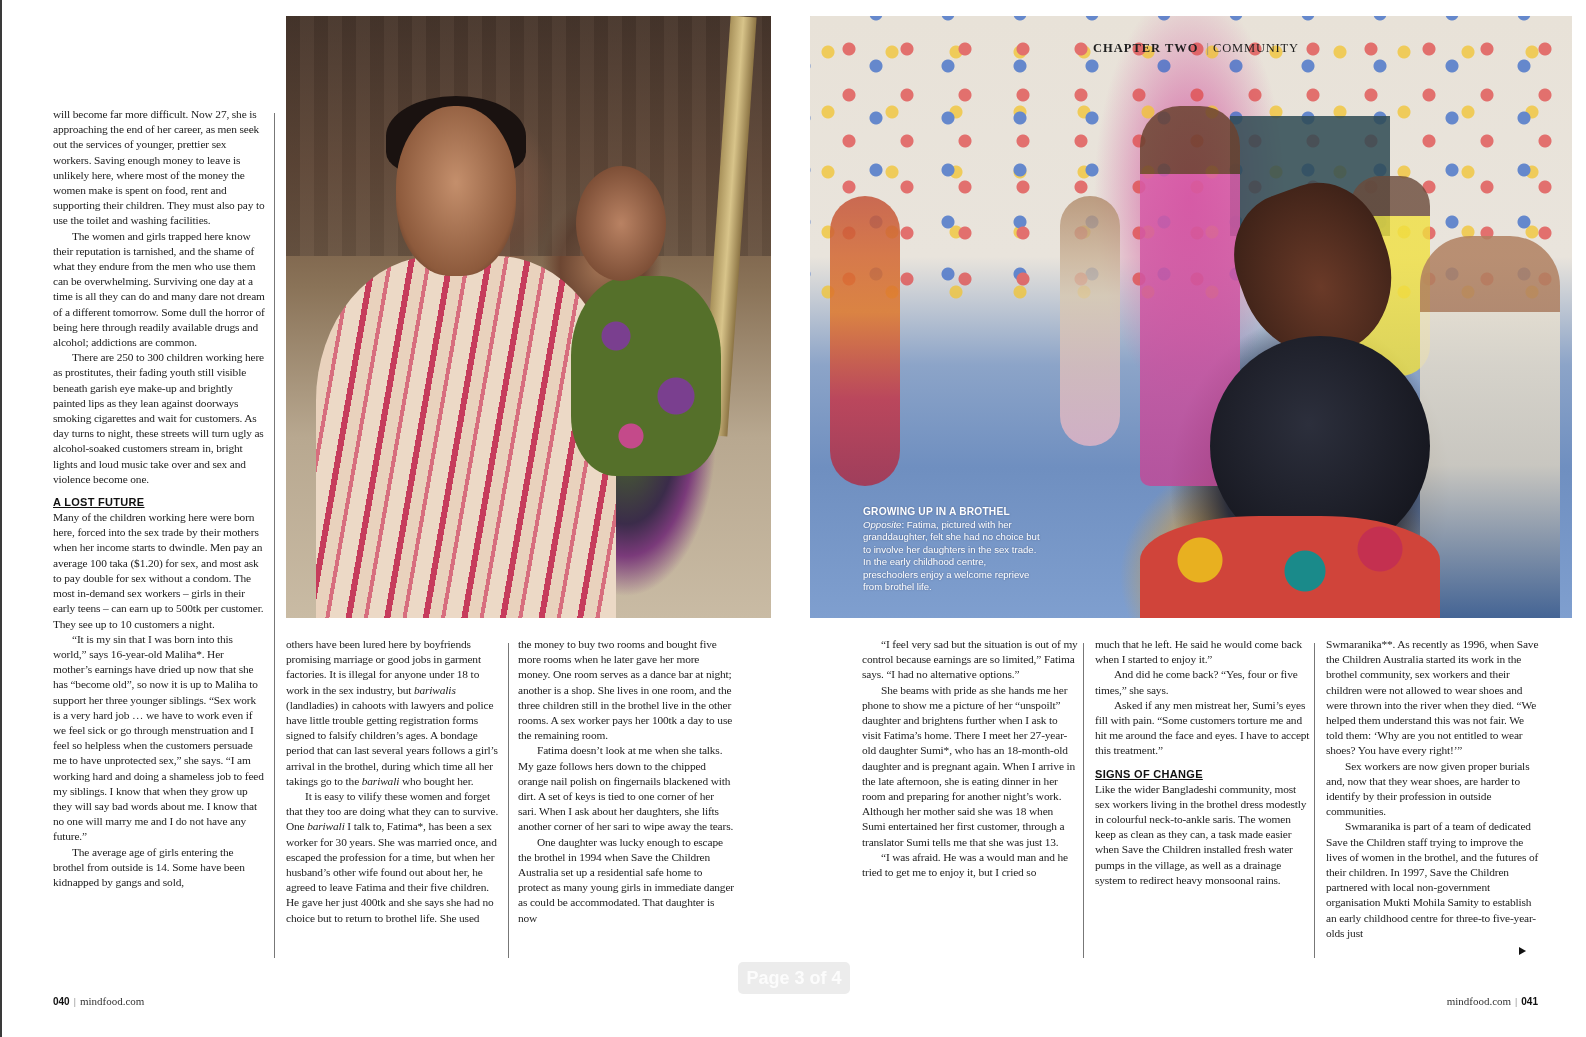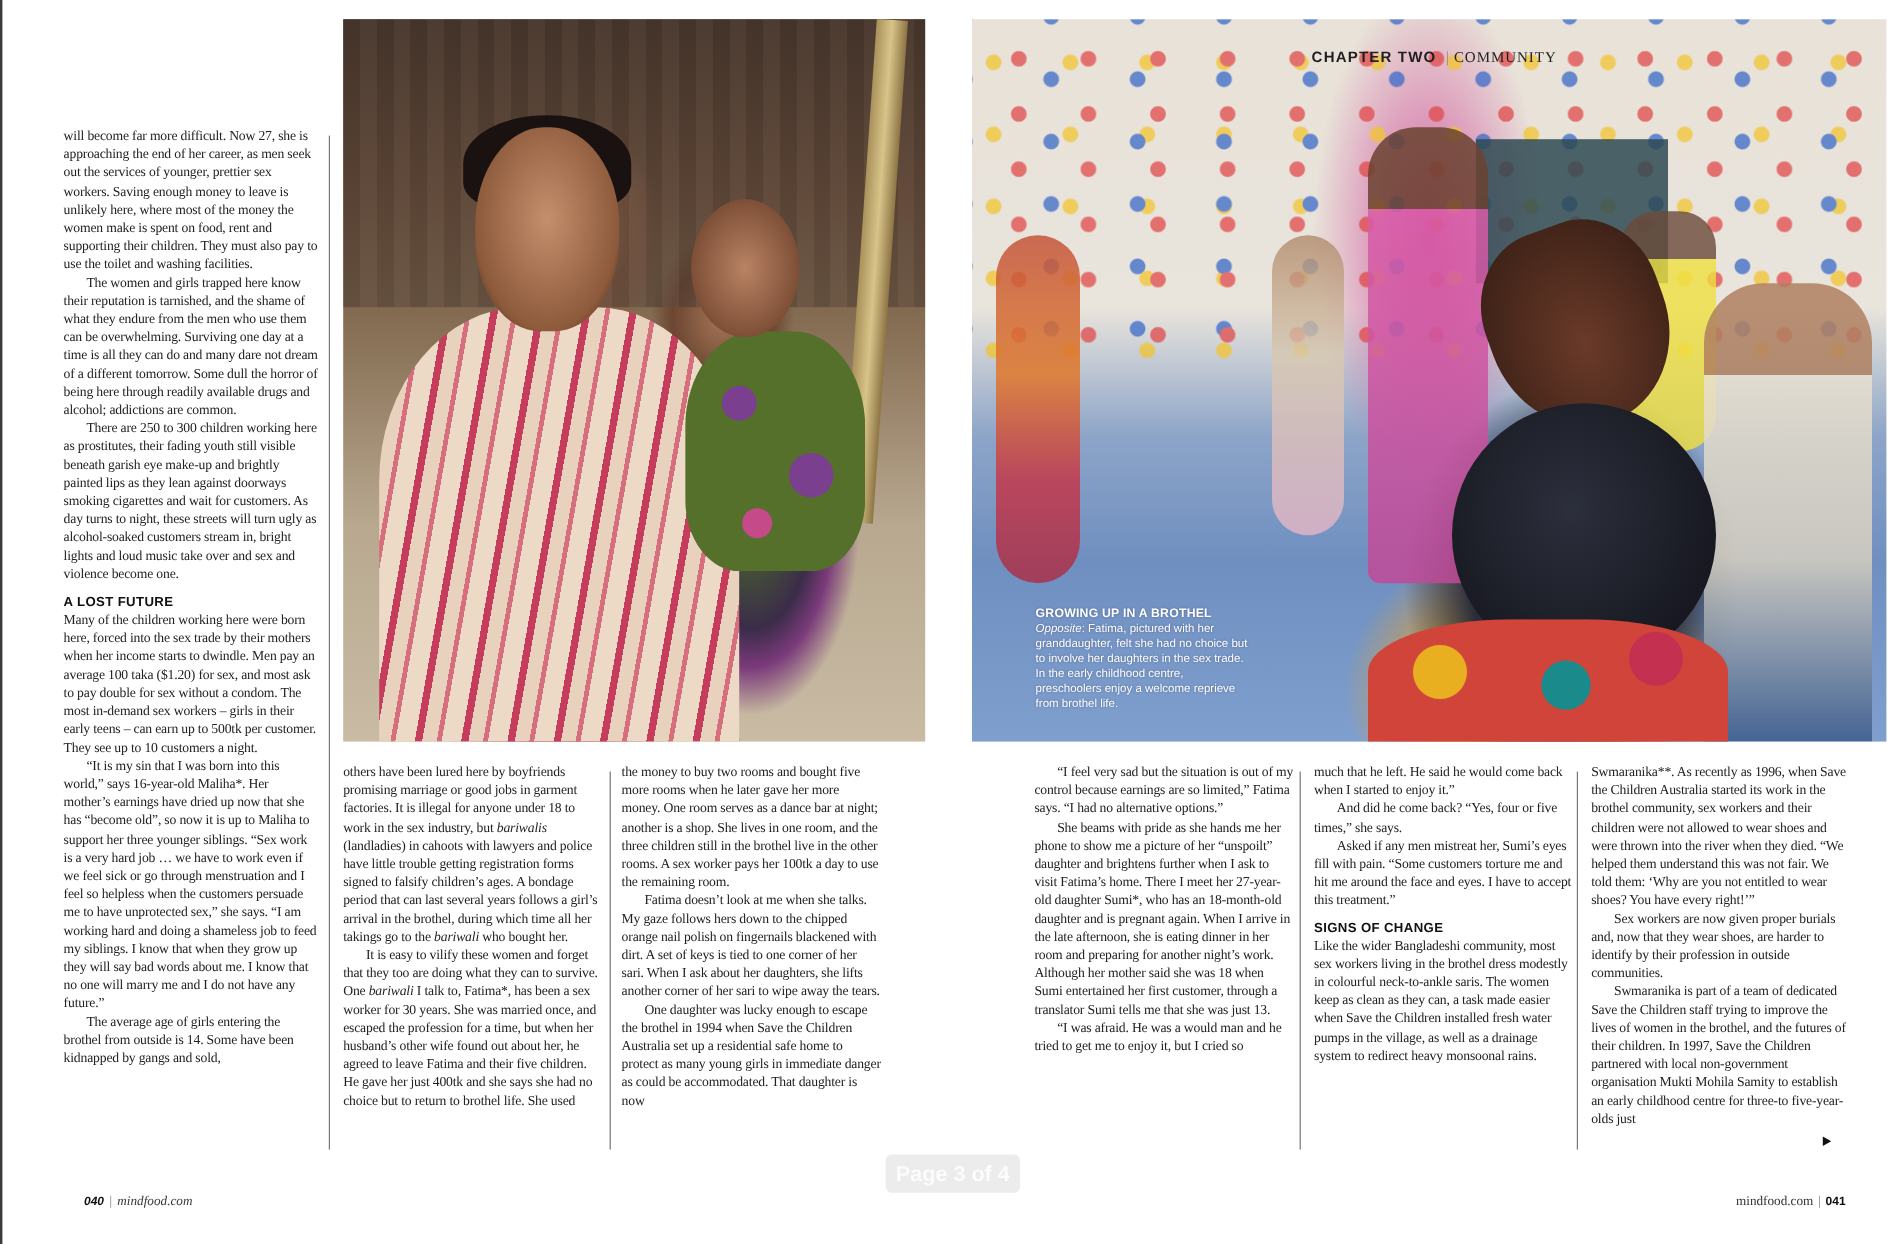--- a/index.html
+++ b/index.html
@@ -3,21 +3,21 @@
 <meta charset="utf-8">
 <style>
   * { box-sizing: border-box; margin: 0; padding: 0; }
   html, body { width: 1586px; height: 1037px; overflow: hidden; background: #ffffff; }
   body { position: relative; font-family: "Liberation Serif", "DejaVu Serif", serif; color: #231f20; }
   .frame-left { position: absolute; left: 0; top: 0; width: 2px; height: 1037px; background: #3a3a3a; }
 
   .col { position: absolute; font-size: 11.4px; line-height: 15.2px; letter-spacing: -0.15px; color: #222; }
   .col p { text-indent: 0; }
   .col p.ind { text-indent: 19px; }
-  .col .hd { font-family: "Liberation Sans", "DejaVu Sans", sans-serif; font-weight: bold; font-size: 11px; letter-spacing: 0.3px; margin-top: 8px; line-height: 15px; color: #111; }
+  .col .hd { font-family: "Liberation Sans", "DejaVu Sans", sans-serif; font-weight: bold; font-size: 11px; letter-spacing: 0.3px; margin-top: 8px; line-height: 15px; color: #111; text-decoration: underline; }
   .col em { font-style: italic; }
 
   .rule { position: absolute; width: 1px; background: #777; }
 
   
   .photo { position: absolute; overflow: hidden; }
   .photo-left { left: 286px; top: 16px; width: 485px; height: 602px;
     background:
       radial-gradient(ellipse 70px 90px at 198px 180px, #b98a6e 0%, #8c5d45 60%, transparent 100%),
       radial-gradient(ellipse 60px 70px at 316px 250px, #a57656 0%, #6c4632 70%, transparent 100%),
@@ -51,34 +51,34 @@
   .photo-right .hand { position:absolute; left:430px; top:170px; width:150px; height:170px; border-radius: 40% 40% 50% 50%; background: radial-gradient(ellipse at 50% 60%, #6a3a28, #3e2218 80%); transform: rotate(-20deg); }
   .photo-right .child-body { position:absolute; left:330px; top:500px; width:300px; height:110px; border-radius: 40% 40% 0 0;
      background: radial-gradient(circle at 20% 40%, #e8b020 0 22px, transparent 23px), radial-gradient(circle at 55% 50%, #1a8a8a 0 20px, transparent 21px), radial-gradient(circle at 80% 30%, #c43050 0 22px, transparent 23px), #d0443a; }
   .photo-right .kid-left { position:absolute; left:20px; top:180px; width:70px; height:290px; border-radius: 35px; background: linear-gradient(180deg, #c4543a, #e0782a 40%, #c4384a 70%, #a8304a); opacity: 0.85; }
   .photo-right .kid-mid { position:absolute; left:250px; top:180px; width:60px; height:250px; border-radius: 30px; background: linear-gradient(180deg, #b08a6a, #d8c8b0 40%, #e6b6c6); opacity: 0.8; }
   .photo-right .teacher { position:absolute; left:330px; top:90px; width:100px; height:380px; border-radius: 40px 40px 10px 10px; background: linear-gradient(180deg, #6a4230 0 18%, #d85ca8 18%, #c04a98 100%); opacity: 0.85; }
   .photo-right .kid-right { position:absolute; left:610px; top:220px; width:140px; height:382px; border-radius: 50px 50px 0 0; background: linear-gradient(180deg, #b08060 0 20%, #e8e0d0 20%, #d8d0c0 60%, #3a5a8a 100%); opacity: 0.85; }
   .photo-right .kid-yellow { position:absolute; left:540px; top:160px; width:80px; height:200px; border-radius: 30px; background: linear-gradient(180deg, #6a4a3a 0 20%, #f0e040 20%); opacity: 0.8; }
 
   .chapter { position: absolute; left: 1093px; top: 41px; font-size: 12.5px; white-space: nowrap; color: #1f1f1f; }
-  .chapter .c1 { font-family: Liberation Sans, sans-serif; font-weight: bold; letter-spacing: 1px; }
+  .chapter .c1 { font-family: Liberation Serif, serif; font-weight: bold; letter-spacing: 1px; }
   .chapter .sep { color: #888; margin: 0 4px 0 8px; }
   .chapter .c2 { font-family: "Liberation Serif", "DejaVu Serif", serif; letter-spacing: 0.8px; }
 
   .caption { position: absolute; left: 863px; top: 506px; width: 180px; color: #fff; font-family: "Liberation Sans", "DejaVu Sans", sans-serif; font-size: 9.6px; line-height: 12.5px; text-shadow: 0 0 2px rgba(0,0,40,0.35); }
   .caption .ct { font-weight: bold; font-size: 10.2px; letter-spacing: 0.2px; }
   .caption em { font-style: italic; }
 
   .arrow { position: absolute; left: 1519px; top: 947px; width: 0; height: 0; border-left: 7px solid #111; border-top: 4.5px solid transparent; border-bottom: 4.5px solid transparent; }
 
   .folio { position: absolute; top: 995px; font-size: 11px; white-space: nowrap; color: #333; }
   .folio .num { font-family: "Liberation Sans", "DejaVu Sans", sans-serif; font-weight: bold; font-size: 10px; color: #111; }
   .folio .bar { color: #777; margin: 0 4px; }
-  .folio-left { left: 70px; font-style: italic; }
+  .folio-left { left: 53px; }
   .folio-right { right: 48px; }
 
   .page-badge { position: absolute; left: 738px; top: 962px; width: 112px; height: 32px; background: rgba(200,200,200,0.35); border-radius: 5px; color: rgba(255,255,255,0.85); font-family: "Liberation Sans", "DejaVu Sans", sans-serif; font-weight: bold; font-size: 18px; text-align: center; line-height: 32px; }
 </style>
 </head>
 <body>
 
 <div class="frame-left"></div>
 
 <div class="col" style="left:53px; top:107px; width:212px;">

